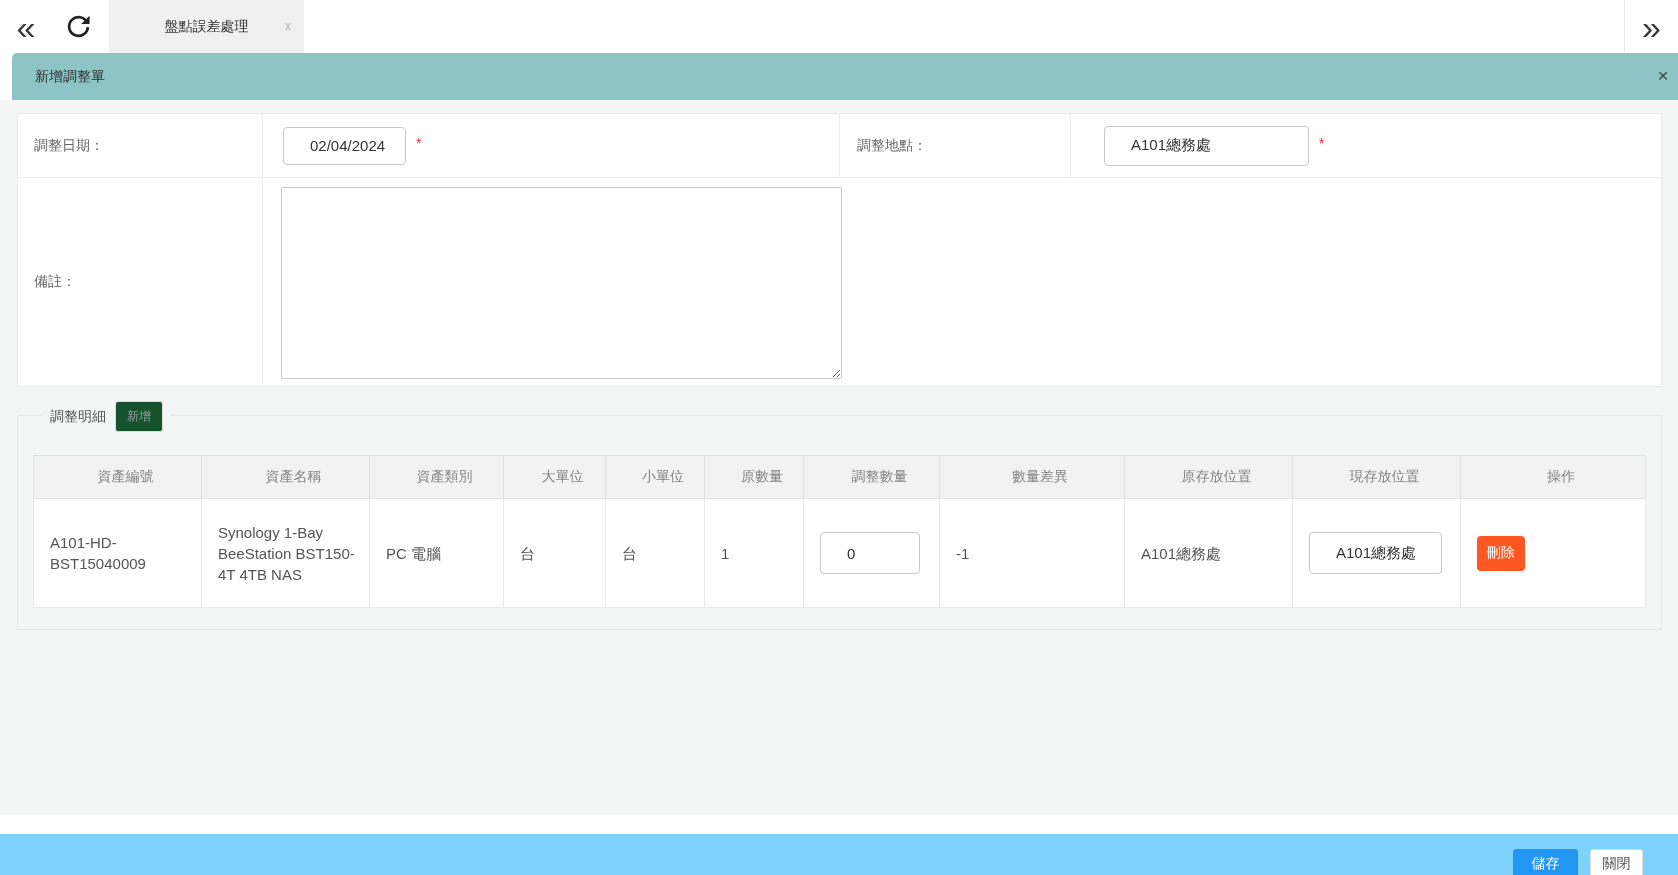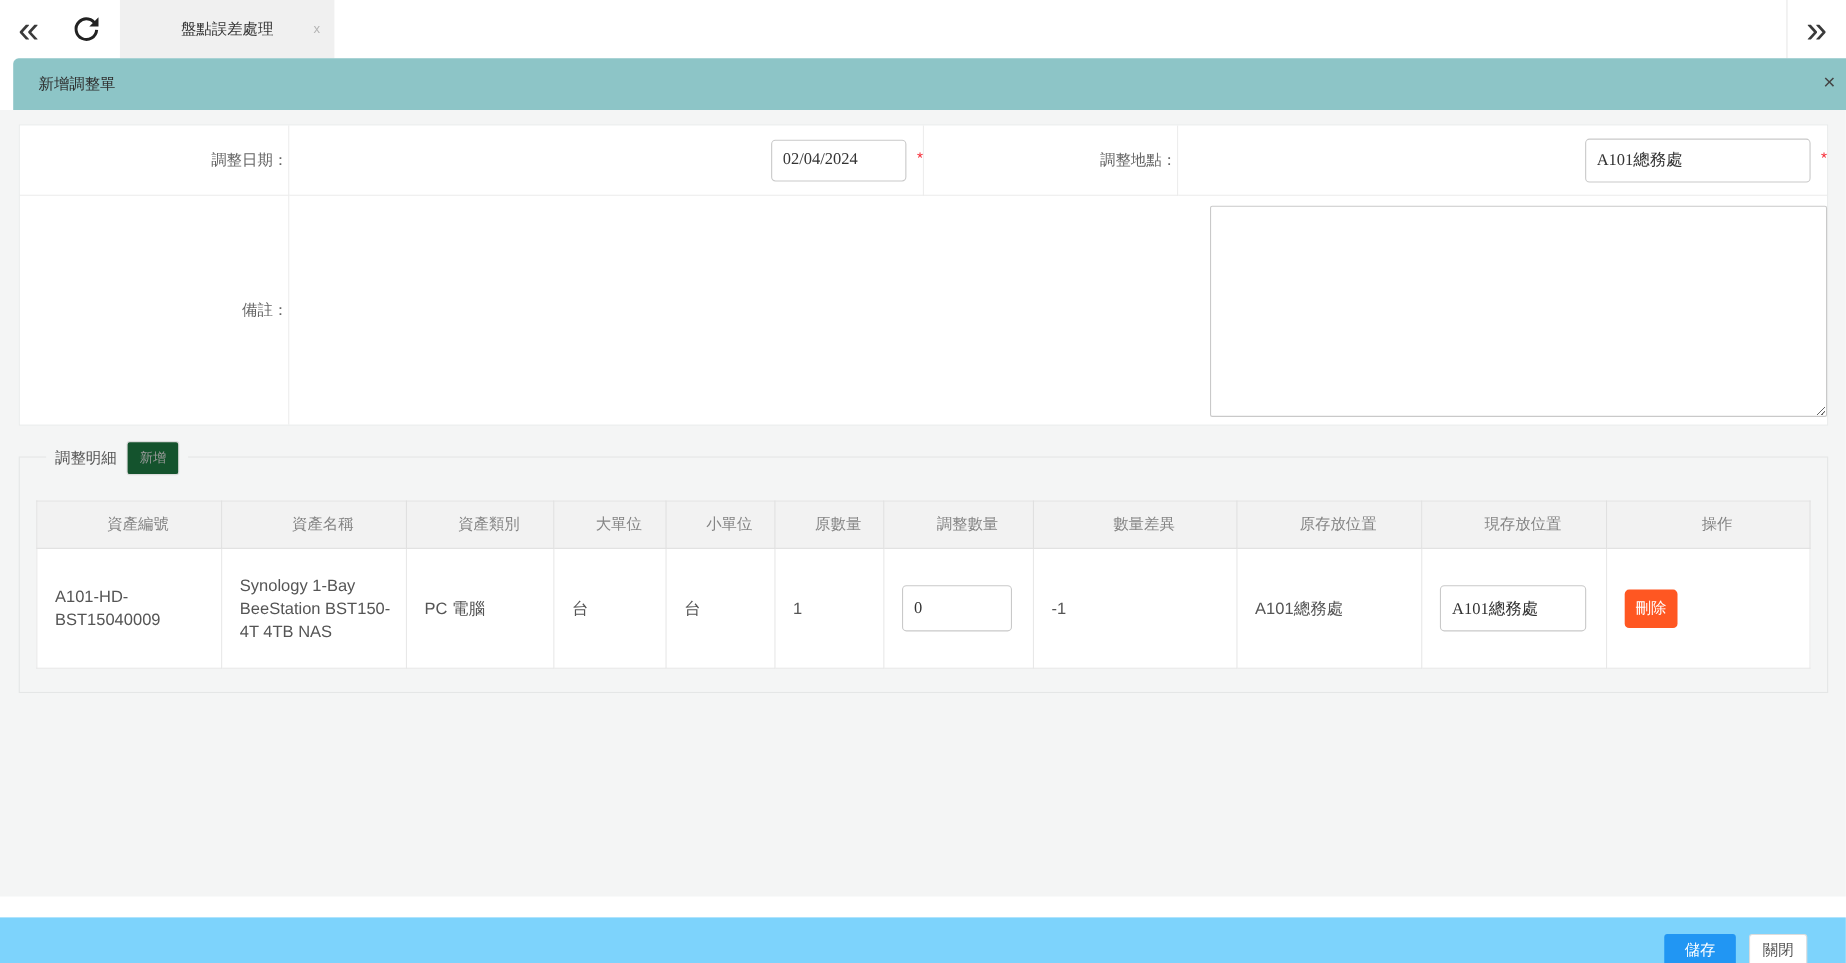--- a/index.html
+++ b/index.html
@@ -24,31 +24,31 @@
     border-radius:5px 5px 0 0; display:flex; align-items:center; }
   .dlg-title { font-size:14px; color:#2f2f2f; margin-left:23px; }
   .dlg-close { position:absolute; right:16px; top:12px; font-size:19px; color:#444; cursor:pointer;
     width:22px; text-align:center; }
 
   
   .content { position:absolute; left:0; top:100px; width:1678px; height:715px; background:#f4f5f5; }
 
   .panel { position:absolute; left:17px; top:13px; width:1645px; height:274px; background:#fff;
     border:1px solid #e9ebeb; }
-  .cell { position:absolute; display:flex; align-items:center;justify-content:flex-end; }
+  .cell { position:absolute; display:flex; align-items:center; }
   .lbl { font-size:14px; color:#666; }
   .c-date-label   { left:0; top:0; width:245px; height:64px; border-right:1px solid #ededed; border-bottom:1px solid #ededed; padding-left:16px; }
   .c-date-field   { left:245px; top:0; width:577px; height:64px; border-right:1px solid #ededed; border-bottom:1px solid #ededed; padding-left:20px; }
   .c-loc-label    { left:822px; top:0; width:231px; height:64px; border-right:1px solid #ededed; border-bottom:1px solid #ededed; padding-left:17px; }
   .c-loc-field    { left:1053px; top:0; width:590px; height:64px; border-bottom:1px solid #ededed; }
   .c-notes-label  { left:0; top:64px; width:245px; height:208px; border-right:1px solid #ededed; padding-left:16px; }
   .c-notes-field  { left:245px; top:64px; width:1398px; height:208px; align-items:flex-start; }
 
   .txt-input { border:1px solid #c9c9c9; border-radius:4px; background:#fff; font-size:15px; color:#333;
-    padding-left:10px; font-family:Liberation Serif, serif; outline:none; }
+    padding-left:26px; font-family:Liberation Sans, sans-serif; outline:none; }
   .date-input { width:123px; height:38px; }
   .loc-input  { width:205px; height:40px; margin-left:33px; }
   .req { color:#f5222d; font-size:14px; margin-left:10px; margin-top:-6px; }
   .notes-textarea { margin-left:18px; margin-top:9px; width:561px; height:192px; border:1px solid #c9c9c9;
     border-radius:2px; resize:both; font-family:inherit; font-size:14px; color:#333; padding:6px 8px; outline:none; }
 
   
   .fieldset { position:absolute; left:17px; top:315px; width:1645px; height:215px;
     border:1px solid #e4e6e6; }
   .legend { position:absolute; left:24px; top:-15px; background:#f4f5f5; padding:0 8px;

